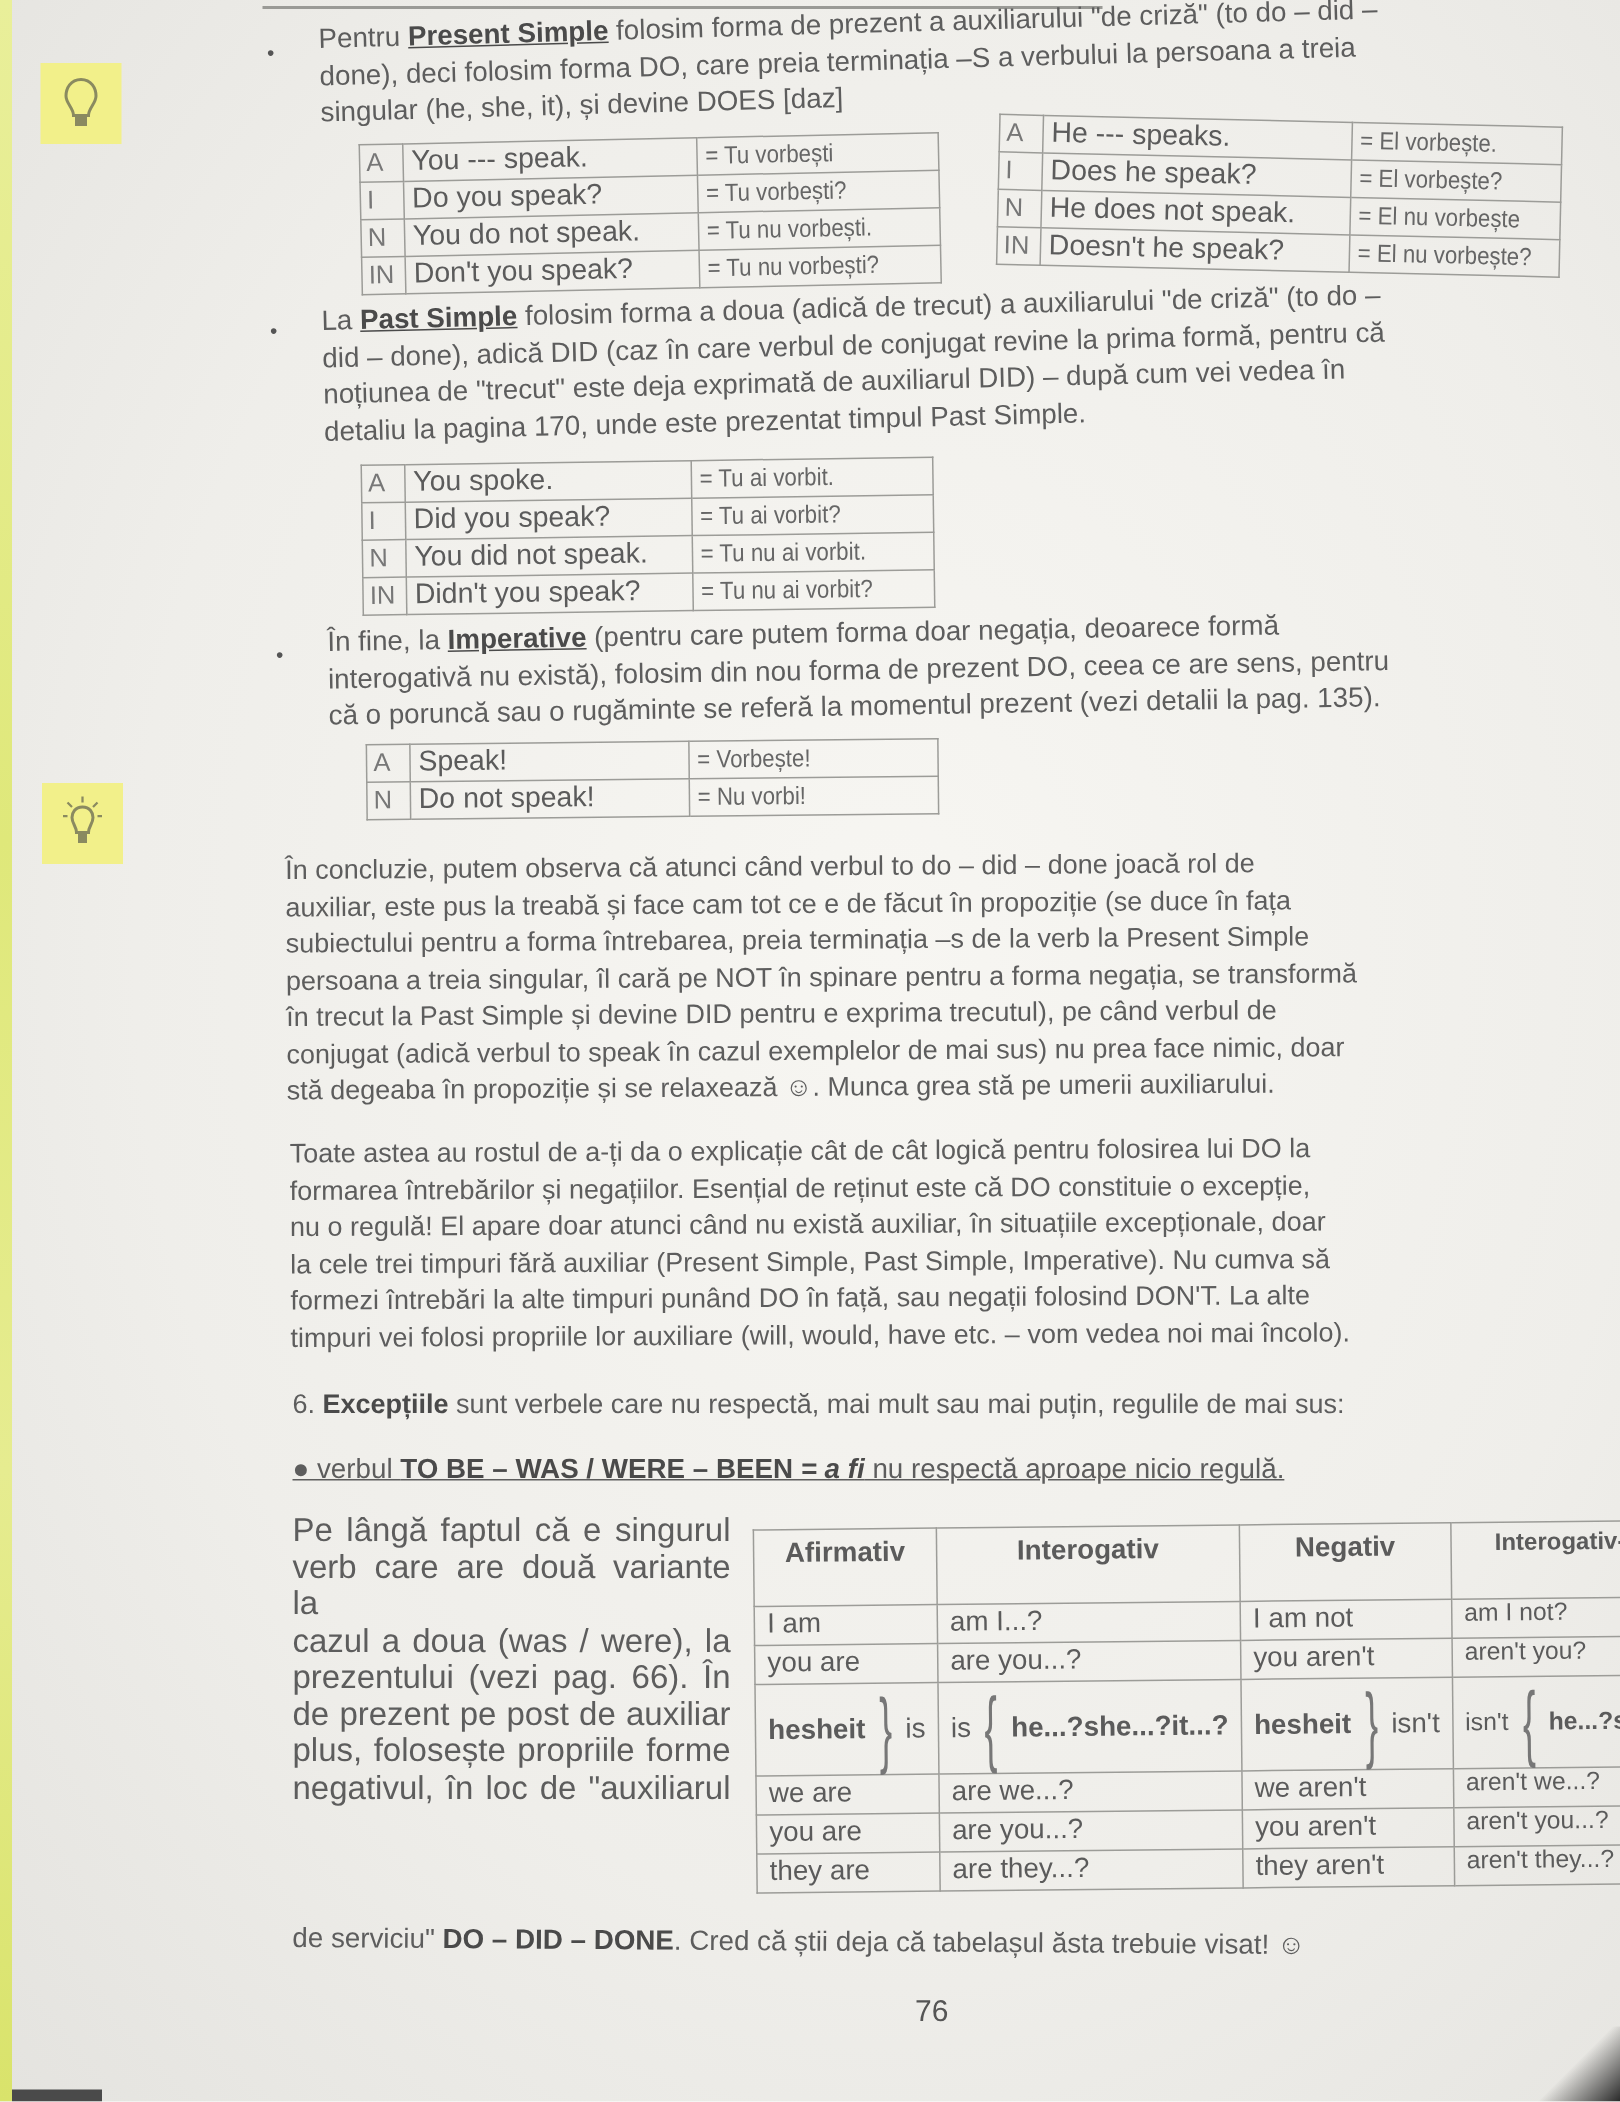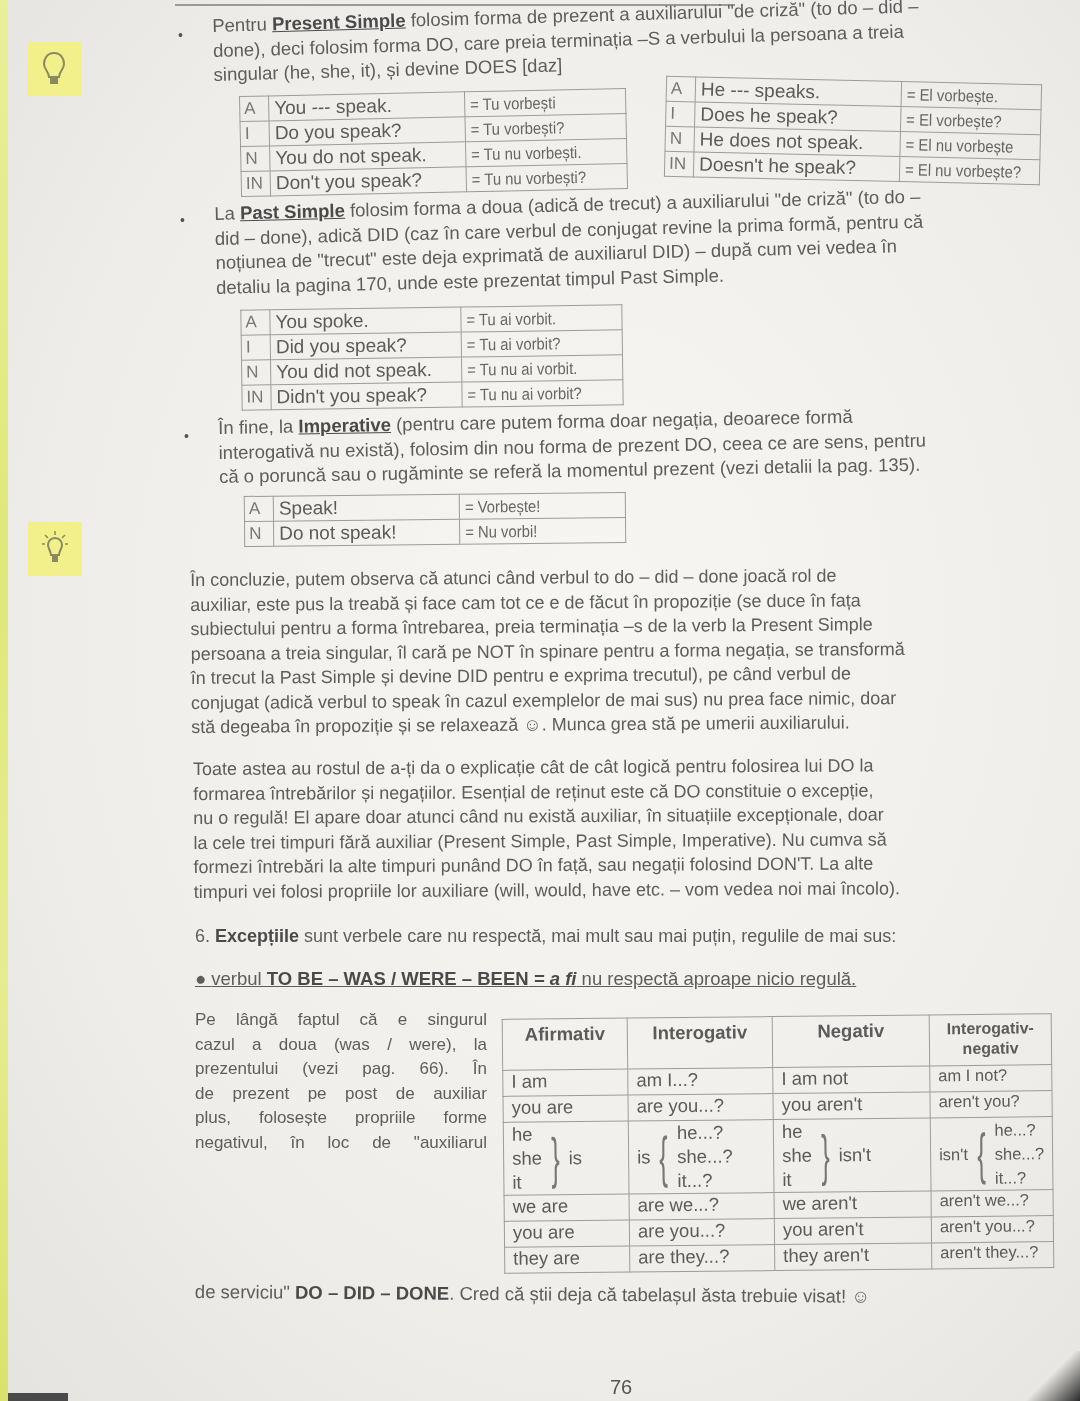--- a/index.html
+++ b/index.html
@@ -36,23 +36,23 @@
   table.ex { position:absolute; border-collapse:collapse; font-size:19px; color:#5b5b5b; }
   table.ex td { border:1px solid #9c9c98; padding:0 5px; height:24px; white-space:nowrap; }
   table.ex td.k { width:20px; color:#777; font-size:17px; padding:0 4px; }
   table.ex td.t { font-size:16.5px; color:#666; font-family:"Liberation Sans", sans-serif; transform:scaleX(0.9); transform-origin:left; }
 
   table.be { position:absolute; border-collapse:collapse; font-size:18.5px; color:#5b5b5b; }
   table.be td, table.be th { border:1px solid #9c9c98; padding:0 8px; vertical-align:top; text-align:left; }
   table.be th { font-weight:bold; text-align:center; height:46px; vertical-align:top; padding-top:4px; }
   table.be td { height:25px; }
   .brace-cell { display:flex; align-items:center; gap:4px; }
-  .brace-cell .stack { display:flex; flex-direction:column; line-height:24px; }
+  .brace-cell .stack { display:flex; flex-direction:row; line-height:24px;font-weight:bold; }
   .brace { font-size:56px; line-height:60px; color:#777; font-weight:200; transform:scaleX(0.45); display:inline-block; }
-  .page-num { position:absolute; left:610px; top:1376px; font-size:20px; color:#555; }
+  .page-num { position:absolute; left:610px; top:1330px; font-size:20px; color:#555; }
 </style>
 </head>
 <body>
 
 <div class="left-strip"></div>
 <div class="top-rule"></div>
 <div class="corner-shadow-br"></div>
 <div class="corner-shadow-bl"></div>
 
 <div class="margin-icon" style="left:27px;top:42px;">
@@ -201,22 +201,23 @@
 </div>
 
 <div class="text" style="left:195px;top:924px;width:850px;font-size:18px;">
   <span>6.</span>
   <b>Excepțiile</b><span> sunt verbele care nu respectă, mai mult sau mai puțin, regulile de mai sus:</span>
 </div>
 <div class="text" style="left:195px;top:967px;width:850px;font-size:18.5px;text-decoration:underline;">
   <span>● </span><span>verbul </span><b>TO BE – WAS / WERE – BEEN</b><b><i> = a fi</i></b><span>  nu respectă aproape nicio regulă.</span>
 </div>
 
-<div class="text" style="left:195px;top:1008px;width:292px;font-size:17px;text-align:justify;text-align-last:justify;">
+<div class="text" style="left:195px;top:1008px;width:292px;font-size:22px;text-align:justify;text-align-last:justify;">
   <div>Pe lângă faptul că e singurul</div>
+  <div>verb care are două variante la</div>
   <div>cazul a doua (was / were), la</div>
   <div>prezentului (vezi pag. 66). În</div>
   <div>de prezent pe post de auxiliar</div>
   <div>plus, folosește propriile forme</div>
   <div>negativul, în loc de "auxiliarul</div>
 </div>
 <div class="text" style="left:195px;top:1280px;width:850px;font-size:18.5px;transform:rotate(0.4deg);transform-origin:left top;">
   <span>de serviciu" </span><b>DO – DID – DONE</b><span>. Cred că știi deja că tabelașul ăsta trebuie visat! ☺</span>
 </div>
 

